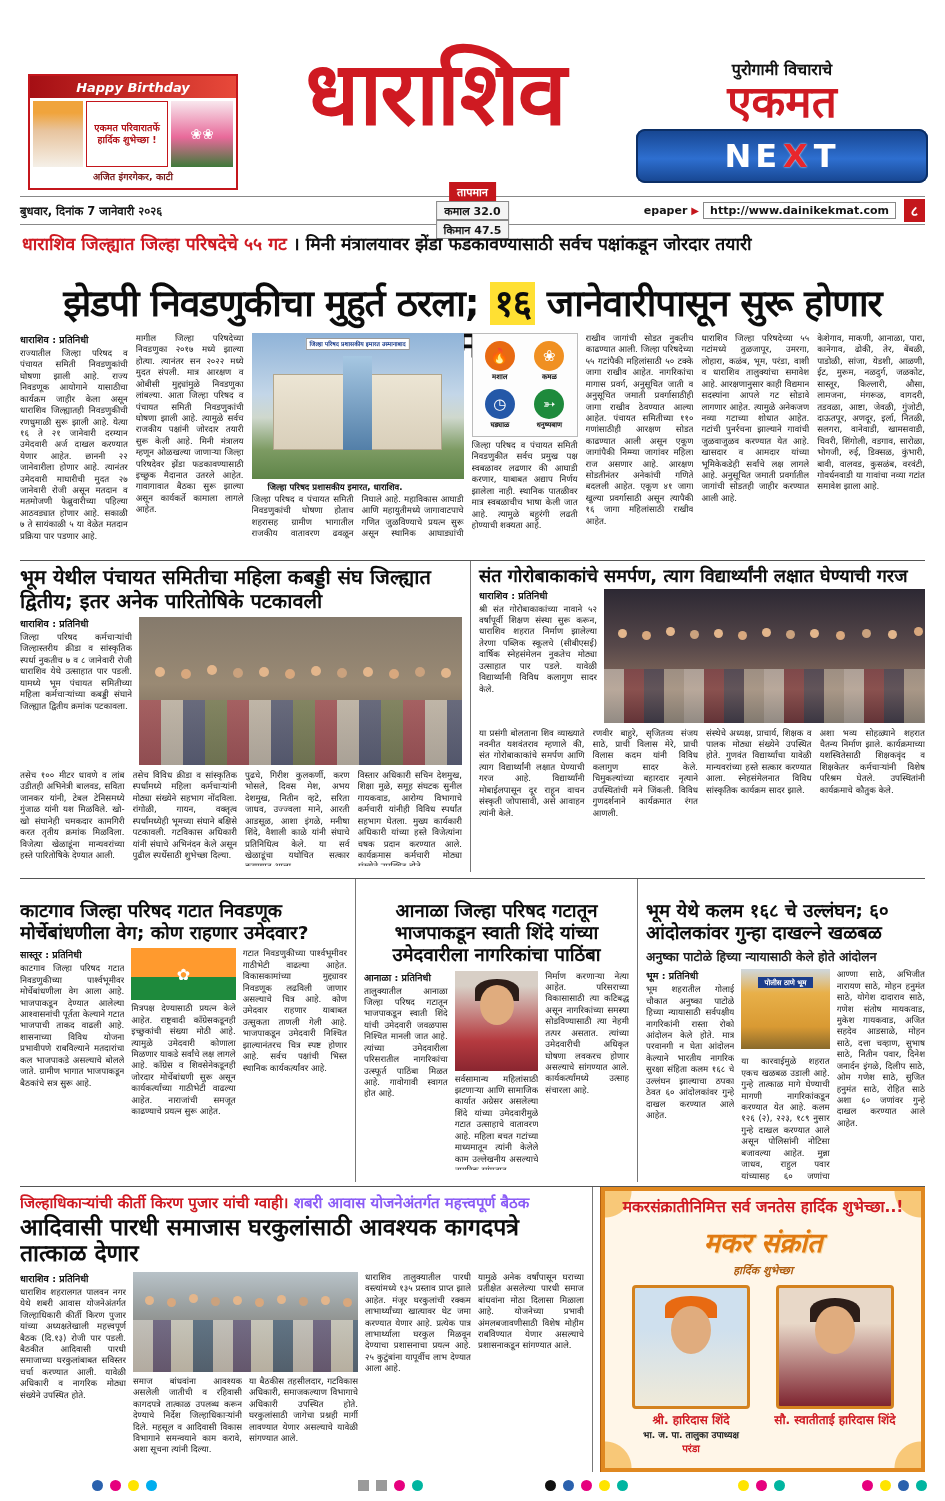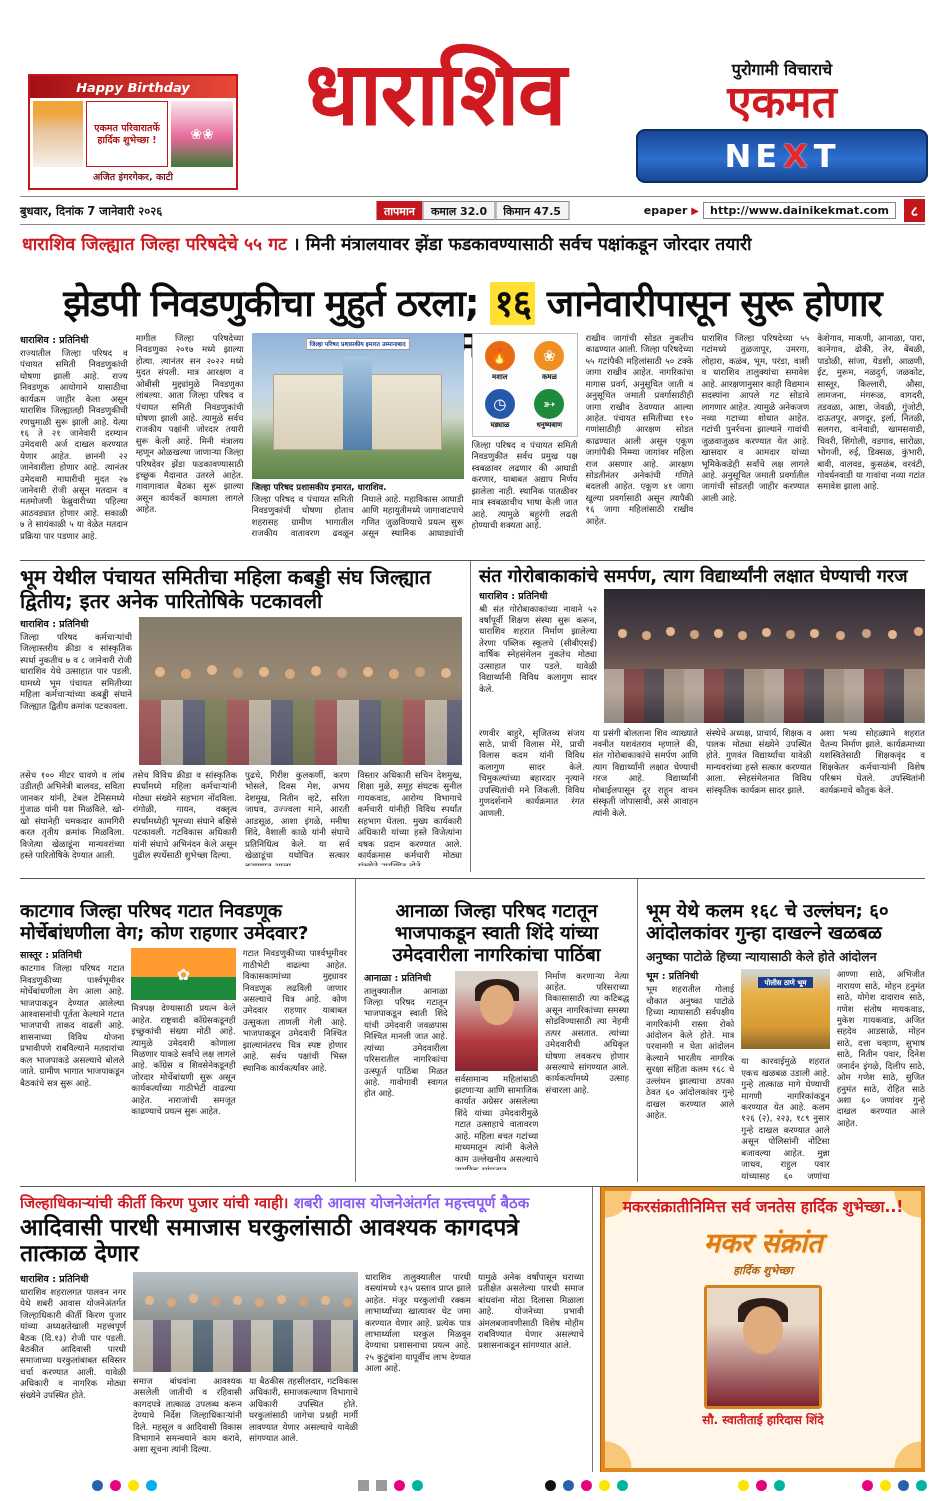--- a/index.html
+++ b/index.html
@@ -24,21 +24,21 @@
   .brand{position:absolute;left:636px;top:58px;width:292px;text-align:center;}
   .brand .tg{font-size:16px;font-weight:800;color:#111;}
   .brand .ek{font-size:44px;font-weight:800;color:#cf1a22;line-height:1.0;}
   .nextlogo{margin-top:5px;height:54px;border-radius:9px;background:linear-gradient(180deg,#16448e,#2e6fd0 55%,#16448e);
             display:flex;align-items:center;justify-content:center;gap:2px;box-shadow:inset 0 0 0 2px #0c2f66;}
   .nextlogo span{font-size:32px;font-weight:700;color:#fff;letter-spacing:4px;}
   .nextlogo .x{color:#e8262d;text-shadow:0 0 2px #fff;}
   .datebar{position:absolute;left:20px;right:20px;top:196px;height:27px;border-top:1px solid #888;border-bottom:1px solid #888;
            display:flex;align-items:center;font-size:11.5px;}
   .datebar .dt{font-weight:700;}
-  .tempwrap{position:absolute;left:50%;transform:translateX(-50%);display:flex;align-items:center;gap:0;}
+  .tempwrap{position:absolute;left:50%;transform:translateX(-50%);display:flex;align-items:center;gap:0;flex-direction:column;}
   .tempwrap .tl{background:#c4161c;color:#fff;font-weight:700;font-size:11px;padding:2px 8px;}
   .tempwrap .tv{border:1px solid #888;font-size:11px;padding:1px 7px;background:#f4f4f4;font-weight:700;}
   .epaper{margin-left:auto;display:flex;align-items:center;gap:4px;font-size:11px;}
   .epaper .arrow{color:#c4161c;font-size:10px;}
   .epaper .url{border:1px solid #888;padding:1px 6px;font-weight:700;}
   .pageno{width:21px;height:23px;background:#c4161c;color:#fff;font-weight:800;font-size:14px;
           display:flex;align-items:center;justify-content:center;margin-left:8px;}
   
   .kicker{position:absolute;left:22px;right:20px;top:231px;font-size:17.5px;font-weight:800;white-space:nowrap;overflow:hidden;}
   .kicker .r{color:#cf1a22;}
@@ -49,21 +49,21 @@
   
   section{position:absolute;left:20px;width:905px;box-sizing:border-box;}
   .sec-lead{top:333px;height:224px;display:flex;gap:8px;}
   .sec-lead .tc{flex:1;}
   .photo{position:relative;overflow:hidden;}
   .ph-building{height:146px;background:linear-gradient(180deg,#8fb3d8 0%,#c3d6e8 42%,#cfd8cd 58%,#7d9b63 80%,#5e8448 100%);}
   .ph-building .bld{position:absolute;left:10%;right:10%;top:28%;bottom:20%;background:linear-gradient(180deg,#ece5d4,#d9cfba);border:1px solid #b2a68c;}
   .ph-building .glass{position:absolute;left:43%;width:14%;top:16%;bottom:20%;background:linear-gradient(180deg,#a6c7e2,#537fa8);}
   .ph-building .sign{position:absolute;top:5px;left:50%;transform:translateX(-50%);background:#fff;color:#1c3e8c;
                      font-size:6px;font-weight:700;padding:1px 3px;border:1px solid #999;white-space:nowrap;}
-  .caption{font-size:8.5px;font-weight:700;margin:2px 0;}
+  .caption{font-size:8.5px;font-weight:700;margin:2px 16px;}
   .underphoto{columns:2;column-gap:8px;height:56px;}
   .symbox{border:1px solid #bbb;background:#fdfdfd;display:grid;grid-template-columns:1fr 1fr;gap:3px;padding:4px;height:104px;box-sizing:border-box;}
   .symbox .sy{display:flex;flex-direction:column;align-items:center;justify-content:center;font-size:7px;font-weight:700;}
   .symbox .ic{width:30px;height:30px;border-radius:50%;display:flex;align-items:center;justify-content:center;
               color:#fff;font-size:15px;margin-bottom:1px;}
   .ic.c1{background:#e86a12;} .ic.c2{background:#f09022;} .ic.c3{background:#2458a8;} .ic.c4{background:#1e8a3c;}
   .sec-two{top:560px;height:312px;border-top:1px solid #555;display:flex;}
   .blk{box-sizing:border-box;overflow:hidden;}
   .blk-kabaddi{width:450px;padding-right:8px;}
   .blk-goroba{width:455px;padding-left:8px;border-left:1px solid #777;}
@@ -262,22 +262,22 @@
     <div class="blk blk-goroba">
       <h2 class="h2b">संत गोरोबाकाकांचे समर्पण, त्याग विद्यार्थ्यांनी लक्षात घेण्याची गरज</h2>
       <div class="toprow">
         <div style="width:118px;flex:none;" class="col">
           <div class="byline">धाराशिव : प्रतिनिधी</div>
           <div class="t" style="height:118px;">श्री संत गोरोबाकाकांच्या नावाने ५२ वर्षांपूर्वी शिक्षण संस्था सुरू करून, धाराशिव शहरात निर्माण झालेल्या तेरणा पब्लिक स्कूलचे (सीबीएसई) वार्षिक स्नेहसंमेलन नुकतेच मोठ्या उत्साहात पार पडले. यावेळी विद्यार्थ्यांनी विविध कलागुण सादर केले.</div>
         </div>
         <div class="photo ph-stage" style="flex:1;height:134px;"></div>
       </div>
       <div class="fourcols">
+        <div class="t">या प्रसंगी बोलताना शिव व्याख्याते नवनीत यशवंतराव म्हणाले की, संत गोरोबाकाकांचे समर्पण आणि त्याग विद्यार्थ्यांनी लक्षात घेण्याची गरज आहे. विद्यार्थ्यांनी मोबाईलपासून दूर राहून वाचन संस्कृती जोपासावी, असे आवाहन त्यांनी केले.</div>
         <div class="t">रणवीर बाहुरे, सृजितव्य संजय साठे, प्राची विलास मेरे, प्राची विलास कदम यांनी विविध कलागुण सादर केले. चिमुकल्यांच्या बहारदार नृत्याने उपस्थितांची मने जिंकली. विविध गुणदर्शनाने कार्यक्रमात रंगत आणली.</div>
-        <div class="t">या प्रसंगी बोलताना शिव व्याख्याते नवनीत यशवंतराव म्हणाले की, संत गोरोबाकाकांचे समर्पण आणि त्याग विद्यार्थ्यांनी लक्षात घेण्याची गरज आहे. विद्यार्थ्यांनी मोबाईलपासून दूर राहून वाचन संस्कृती जोपासावी, असे आवाहन त्यांनी केले.</div>
         <div class="t">संस्थेचे अध्यक्ष, प्राचार्य, शिक्षक व पालक मोठ्या संख्येने उपस्थित होते. गुणवंत विद्यार्थ्यांचा यावेळी मान्यवरांच्या हस्ते सत्कार करण्यात आला. स्नेहसंमेलनात विविध सांस्कृतिक कार्यक्रम सादर झाले.</div>
         <div class="t">अशा भव्य सोहळ्याने शहरात चैतन्य निर्माण झाले. कार्यक्रमाच्या यशस्वितेसाठी शिक्षकवृंद व शिक्षकेतर कर्मचाऱ्यांनी विशेष परिश्रम घेतले. उपस्थितांनी कार्यक्रमाचे कौतुक केले.</div>
       </div>
     </div>
   </section>
 
   <section class="sec-three">
     <div class="blk blk-katgaon">
       <h3 class="h3">काटगाव जिल्हा परिषद गटात निवडणूक मोर्चेबांधणीला वेग; कोण राहणार उमेदवार?</h3>
       <div class="threecols">
@@ -351,20 +351,29 @@
       </div>
     </div>
 
     <div class="blk blk-ad">
       <div class="adbox">
         <div class="adtitle">मकरसंक्रातीनिमित्त सर्व जनतेस हार्दिक शुभेच्छा..!</div>
 
         <div class="adscript">मकर संक्रांत</div>
         <div class="adscript2">हार्दिक शुभेच्छा</div>
         <div class="adrow">
+          <div class="adcard">
+            <div class="adph photo ph-adman">
+                <span class="pagdi"></span>
+                <span class="face"></span>
+              </div>
+            <div class="adname">श्री. हारिदास शिंदे</div>
+            <div class="adrole">भा. ज. पा. तालुका उपाध्यक्ष</div>
+            <div class="adplace">परंडा</div>
+          </div>
           <div class="adcard">
             <div class="adph photo ph-adwoman">
                 <span class="hair"></span>
                 <span class="face"></span>
               </div>
             <div class="adname">सौ. स्वातीताई हारिदास शिंदे</div>
           </div>
         </div>
       </div>
     </div>

